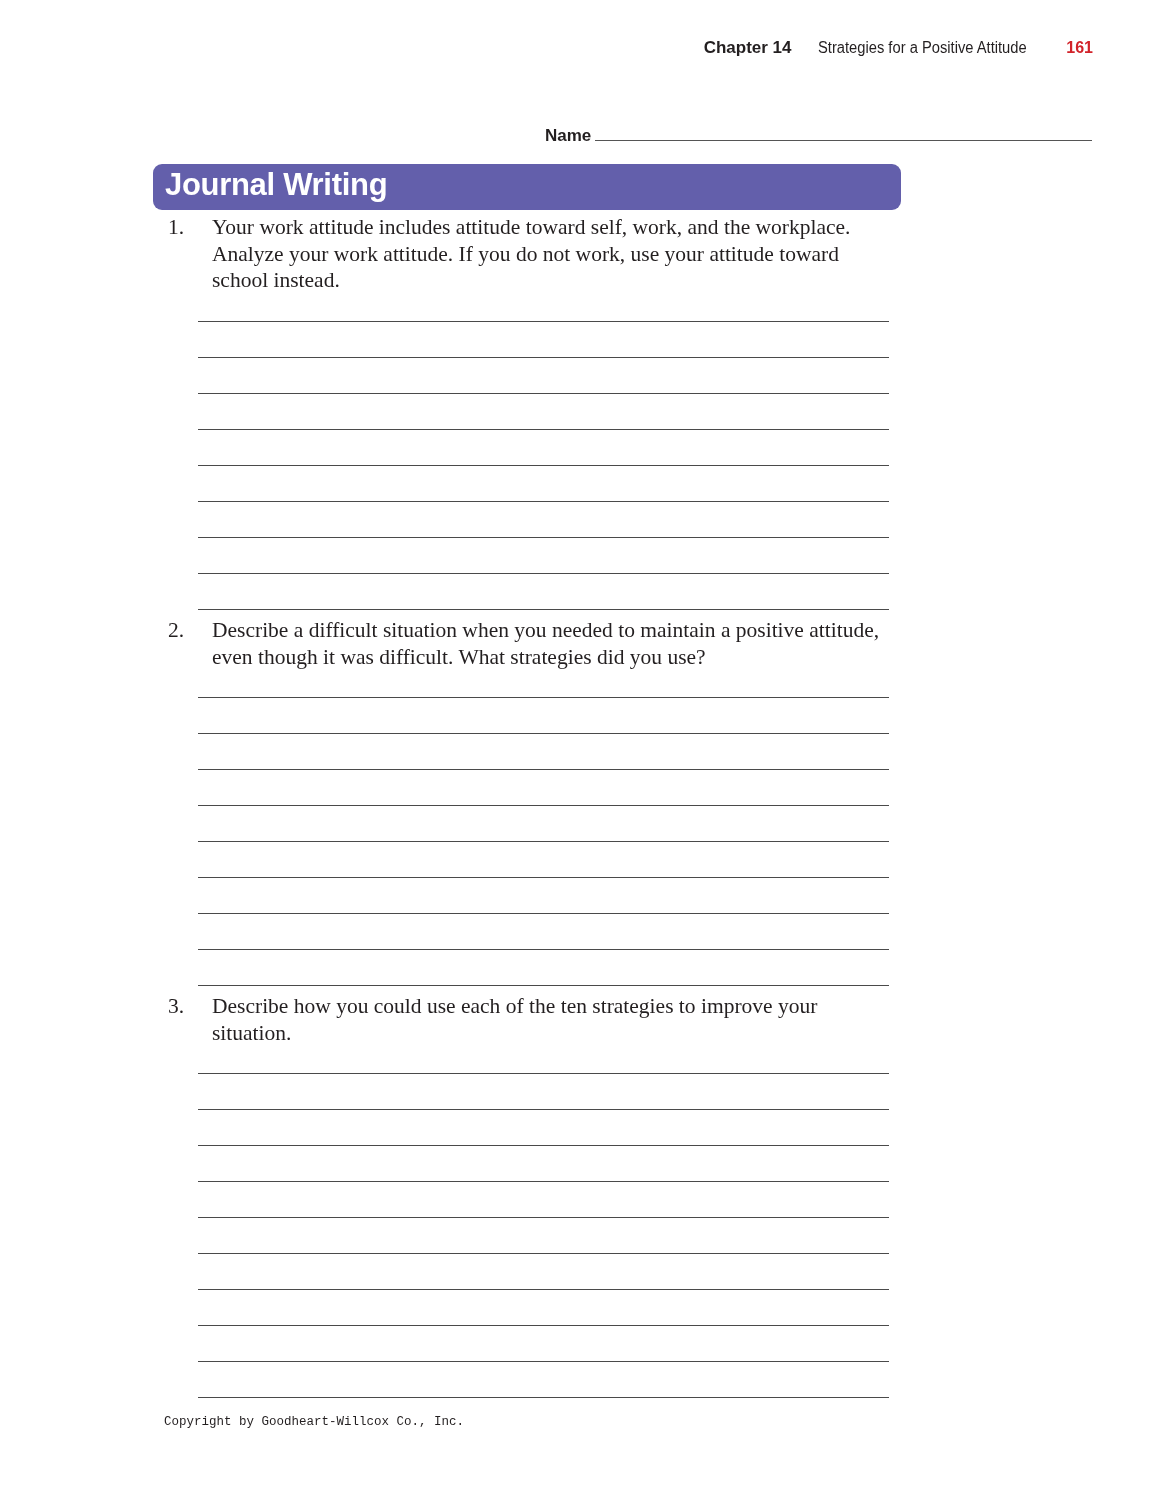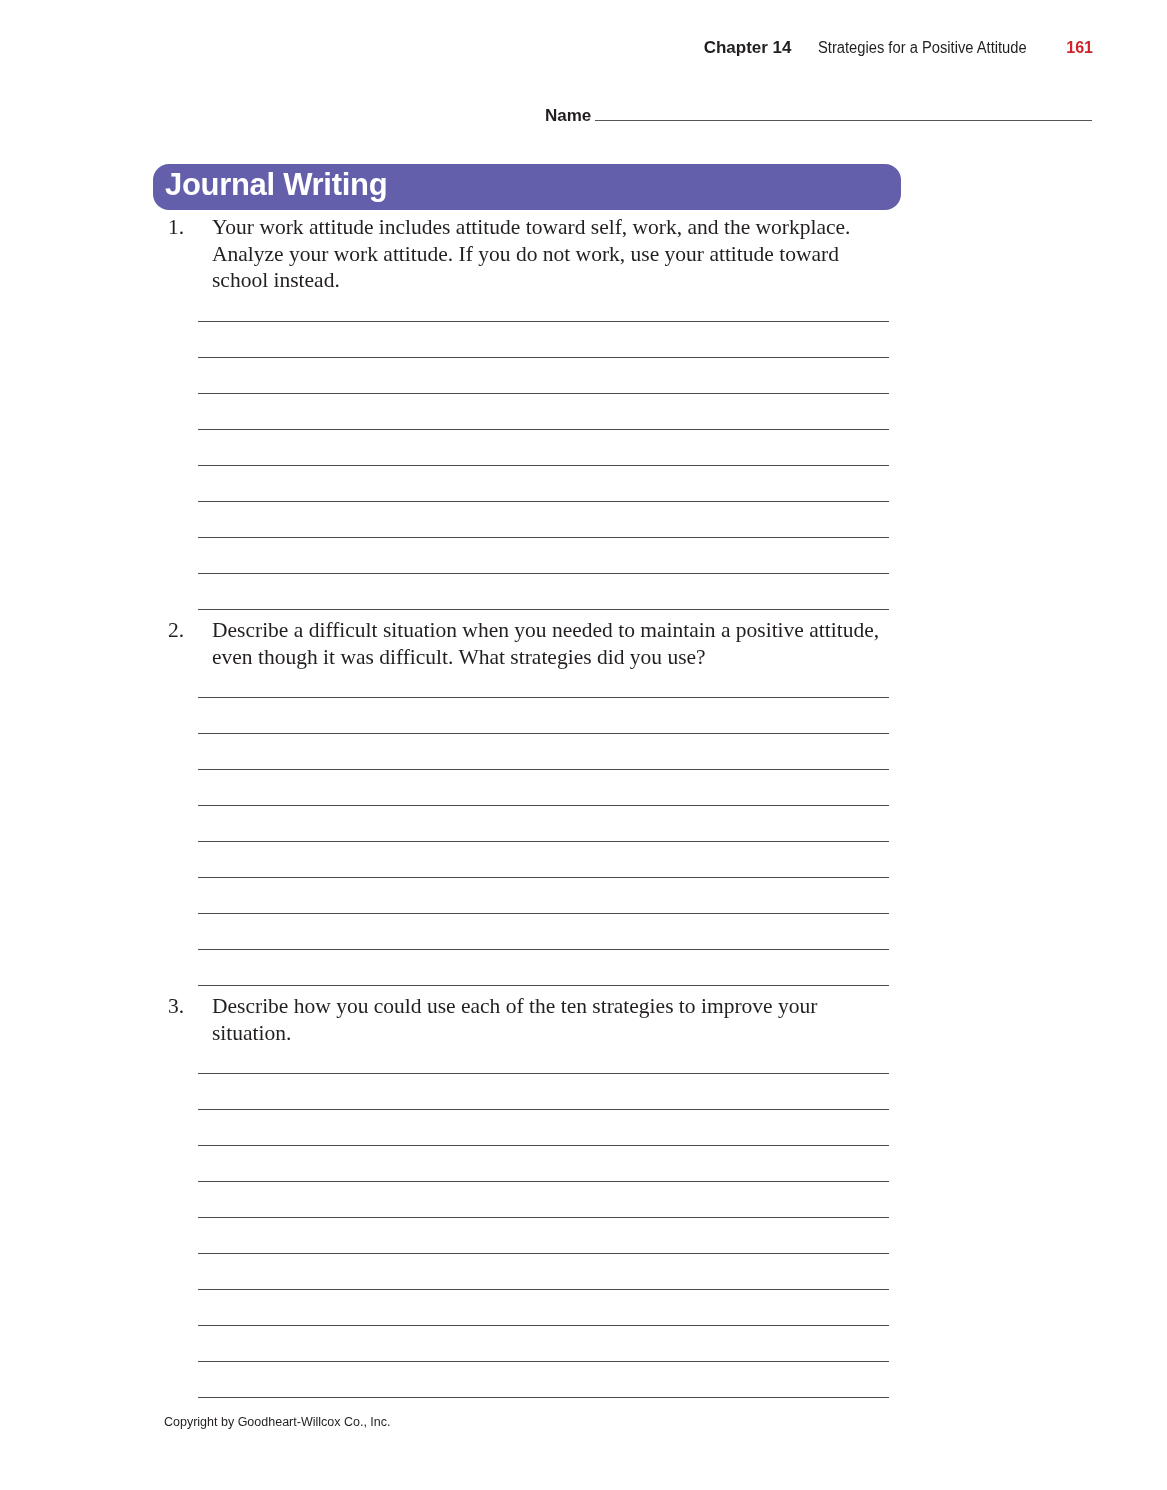--- a/index.html
+++ b/index.html
@@ -1,30 +1,30 @@
 <!DOCTYPE html>
 <html><head>
 <meta charset="utf-8">
 <style>
   html, body { margin: 0; padding: 0; background: #ffffff; }
   body { width: 1167px; height: 1490px; position: relative; overflow: hidden; }
   .header { position: absolute; top: 38px; right: 74px; display: flex; align-items: baseline; font-family: "Liberation Sans", sans-serif; }
   .chapter { font-weight: bold; font-size: 17px; color: #231f20; margin-right: 26px; }
   .chapter-title { font-size: 16px; color: #231f20; margin-right: 22px; transform: scaleX(0.92); transform-origin: left; }
   .page-num { font-weight: bold; font-size: 16px; color: #d2232a; }
-  .name-row { position: absolute; top: 104px; left: 545px; width: 547px; display: flex; align-items: baseline; font-family: "Liberation Sans", sans-serif; }
+  .name-row { position: absolute; top: 124px; left: 545px; width: 547px; display: flex; align-items: baseline; font-family: "Liberation Sans", sans-serif; }
   .name-label { font-weight: bold; font-size: 17px; color: #231f20; margin-right: 4px; }
   .name-line { flex: 1; border-bottom: 1px solid #555; height: 16px; }
-  .banner { position: absolute; top: 164px; left: 153px; width: 748px; height: 46px; background: #635fab; border-radius: 16px; }
+  .banner { position: absolute; top: 164px; left: 153px; width: 748px; height: 46px; background: #635fab; border-radius: 9px; }
   .banner-title { position: absolute; left: 12px; top: 3px; font-family: "Liberation Sans", sans-serif; font-weight: bold; font-size: 31px; color: #ffffff; letter-spacing: -0.3px; }
   .question { position: absolute; left: 168px; width: 730px; font-family: "Liberation Serif", serif; font-size: 21.5px; line-height: 26.5px; color: #231f20; }
   .q-num { position: absolute; left: 0; top: 0; }
   .q-text { margin-left: 44px; display: block; }
   .line { position: absolute; left: 198px; width: 691px; height: 0; border-top: 1.5px solid #4a4a4a; }
-  .footer { position: absolute; top: 1415px; left: 164px; font-family: Liberation Sans, sans-serif; font-size: 12.5px; color: #231f20; }
+  .footer { position: absolute; top: 1415px; left: 164px; font-family: Liberation Mono, monospace; font-size: 12.5px; color: #231f20; }
 </style>
 </head>
 <body>
 
 <div class="header">
   <span class="chapter">Chapter 14</span>
   <span class="chapter-title">Strategies for a Positive Attitude</span>
   <span class="page-num">161</span>
 </div>
 

